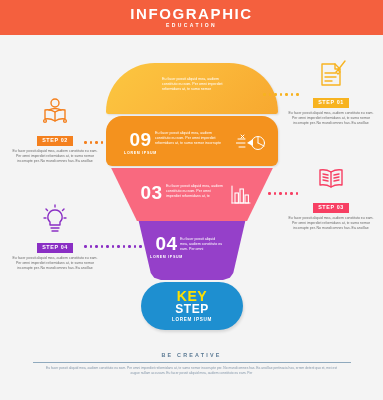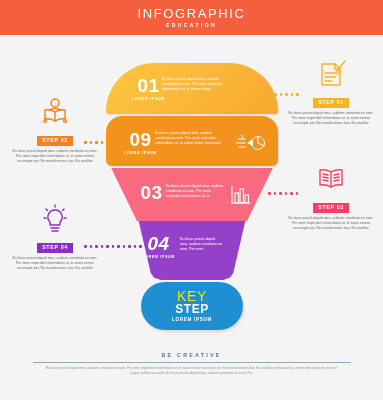--- a/index.html
+++ b/index.html
@@ -12,21 +12,21 @@
   }
   .canvas{position:relative;width:383px;height:400px;background:#f4f4f4;}
 
   
   .header{
     position:absolute;left:0;top:0;width:383px;height:35px;
     background:#f4603e;
     display:flex;flex-direction:column;align-items:center;justify-content:center;
   }
   .header-title{
-    color:#ffffff;font-size:13px;font-weight:normal;letter-spacing:1.6px;line-height:15px;
+    color:#ffffff;font-size:15px;font-weight:bold;letter-spacing:1.6px;line-height:15px;
   }
   .header-sub{
     color:#ffffff;font-size:5px;font-weight:bold;letter-spacing:2.4px;line-height:9px;
   }
 
   
   .bulb{position:absolute;left:106px;top:63px;width:172px;height:217px;}
 
   .seg{position:absolute;left:0;color:#fff;box-sizing:border-box;}
 
@@ -74,32 +74,32 @@
 
   
   .s01-num{position:absolute;left:26px;top:14px;}
   .s01-txt{position:absolute;left:56px;top:14px;width:72px;}
   .s02-num{position:absolute;left:18px;top:15px;}
   .s02-txt{position:absolute;left:49px;top:15px;width:70px;}
   .s02-icon{position:absolute;left:130px;top:14px;width:30px;height:24px;}
   .s03-num{position:absolute;left:29px;top:16px;gap:34px;}
   .s03-txt{position:absolute;left:60px;top:16px;width:60px;}
   .s03-icon{position:absolute;left:124px;top:16px;width:22px;height:22px;}
-  .s04-num{position:absolute;left:36px;top:14px;font-style:italic;}
+  .s04-num{position:absolute;left:44px;top:14px;}
   .s04-txt{position:absolute;left:74px;top:16px;width:44px;}
 
   
   .keypoint{
     position:absolute;left:141px;top:282px;width:102px;height:48px;
     background:#1e8fd0;
     border-radius:26px;
     box-shadow:1px 2px 3px rgba(0,0,0,.12);
     display:flex;flex-direction:column;align-items:center;justify-content:center;
   }
-  .kp-key{color:#ffe000;font-size:14px;font-weight:normal;line-height:14px;letter-spacing:.6px;}
+  .kp-key{color:#ffe000;font-size:14px;font-weight:bold;line-height:14px;letter-spacing:.6px;}
   .kp-point{color:#ffffff;font-size:12px;font-weight:bold;line-height:13px;letter-spacing:.6px;}
   .kp-sub{color:#ffffff;font-size:4.6px;font-weight:bold;letter-spacing:.7px;line-height:8px;}
 
   
   .step{position:absolute;width:86px;}
   .step-icon{width:34px;height:32px;display:block;}
   .step-badge{
     display:inline-block;color:#fff;font-size:5.4px;font-weight:bold;
     letter-spacing:.6px;padding:1.5px 5px;line-height:7px;
   }
@@ -144,24 +144,20 @@
 <div class="canvas">
 
   <div class="header">
     <div class="header-title">INFOGRAPHIC</div>
     <div class="header-sub">EDUCATION</div>
   </div>
 
   <div class="bulb">
 
     <div class="seg seg01">
-      <div class="numblock s01-num">
-        <div class="num">01</div>
-        <div class="num-sub">LOREM IPSUM</div>
-      </div>
       <div class="seg-text s01-txt">Eu facer possit aliquid mea, audiem constituto eu eam. Per omni imperdiet reformidans at, te sumo nemor</div>
     </div>
 
     <div class="seg seg02">
       <div class="numblock s02-num">
         <div class="num">09</div>
         <div class="num-sub">LOREM IPSUM</div>
       </div>
       <div class="seg-text s02-txt">Eu facer possit aliquid mea, audiem constituto eu eam. Per omni imperdiet reformidans at, te sumo nemor incorrupte</div>
       <div class="s02-icon">

